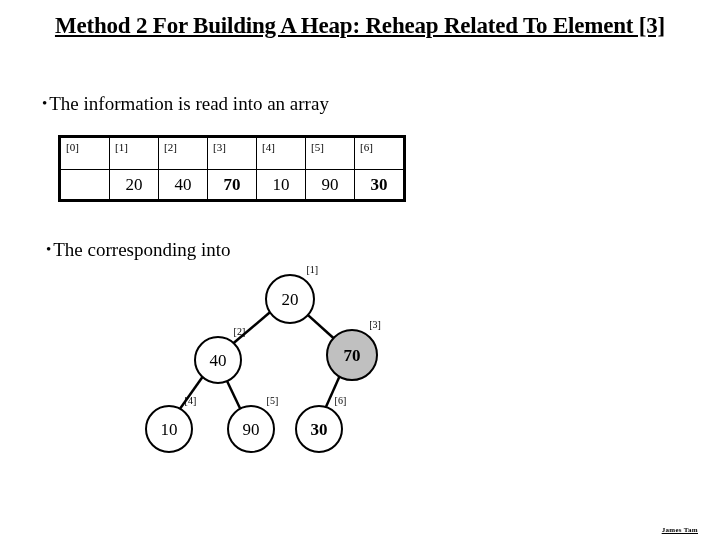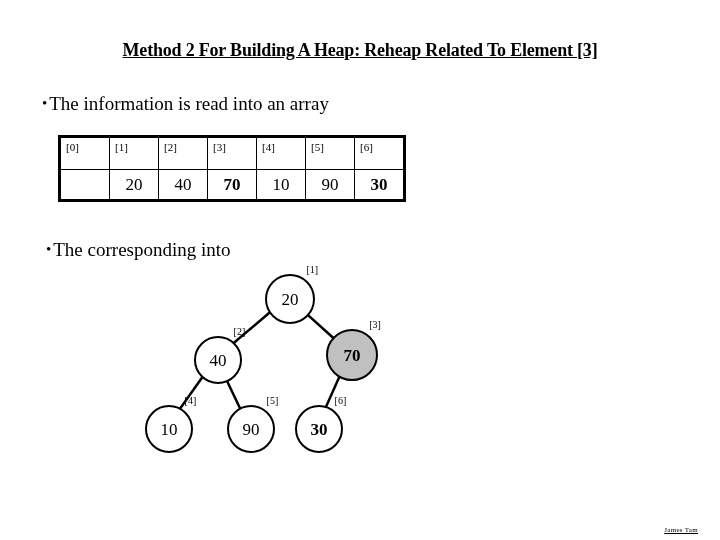--- a/index.html
+++ b/index.html
@@ -16,26 +16,25 @@
     color: #000000;
   }
 
   
   .slide-title {
     position: absolute;
     left: 28px;
     top: 12px;
     width: 664px;
     text-align: center;
-    font-size: 18px;
+    font-size: 23px;
     font-weight: bold;
     line-height: 28px;
     text-decoration: underline;
     letter-spacing: -0.2px;
-    margin-top: 24px;
   }
 
   
   .bullet {
     position: absolute;
     font-size: 19px;
     line-height: 22px;
     white-space: nowrap;
   }
   .bullet .dot {
@@ -108,21 +107,21 @@
     line-height: 1;
     white-space: nowrap;
   }
 
   
   .footer {
     position: absolute;
     right: 22px;
     bottom: 6px;
     font-size: 7px;
-    font-weight: normal;
+    font-weight: bold;
     text-decoration: underline;
     letter-spacing: 0.3px;
   }
 </style>
 </head>
 <body>
 
 <div class="slide-title">Method 2 For Building A Heap: Reheap Related To Element [3]</div>
 
 <div class="bullet" id="bullet-array">

